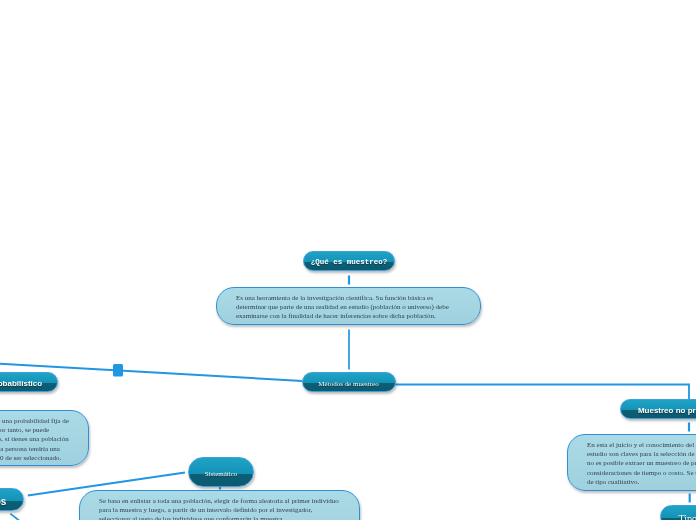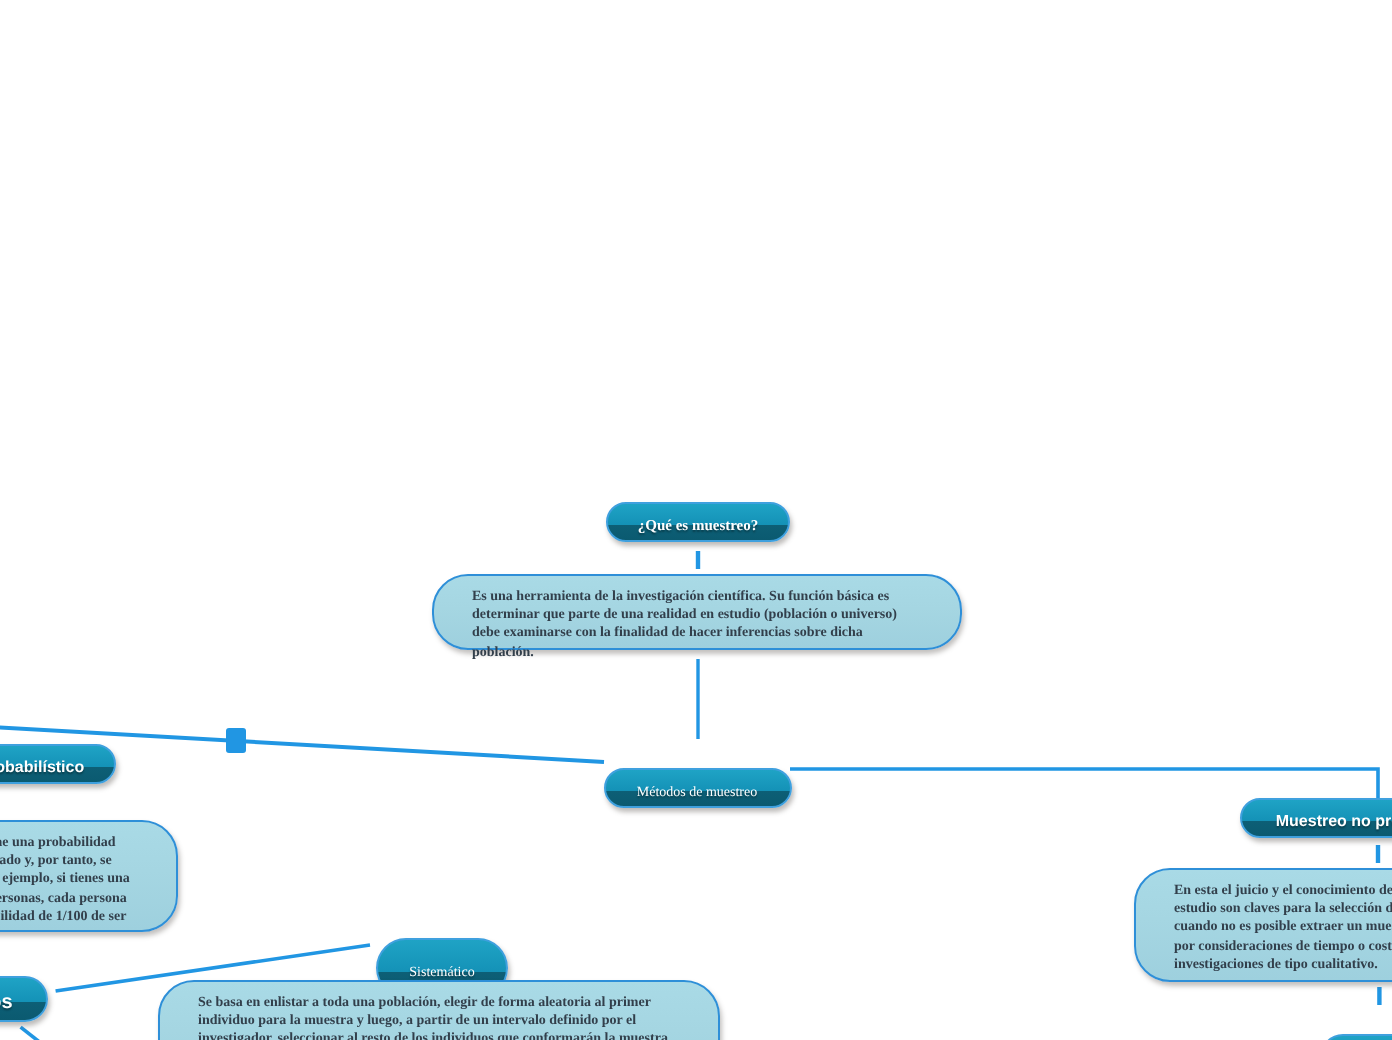--- a/index.html
+++ b/index.html
@@ -8,29 +8,29 @@
   .stage{position:absolute;left:0;top:0;width:696px;height:520px;overflow:hidden;}
   svg.links{position:absolute;left:0;top:0;width:696px;height:520px;}
   .node{position:absolute;box-sizing:border-box;border-radius:999px;
         background:linear-gradient(180deg,#1fa3c5 0%,#1492b7 57%,#0d5f76 58%,#0b5a70 100%);
         border:1px solid #3fa0de;
         box-shadow:1px 2px 2.5px rgba(90,85,80,0.40);
         display:flex;align-items:center;justify-content:center;line-height:1;padding-top:4px;padding-bottom:0px;
         color:#ffffff;text-align:center;white-space:nowrap;
         text-shadow:0 1px 1px rgba(0,0,0,.35);}
   .node.major{font-family:"Liberation Sans", sans-serif;font-weight:bold;font-size:8px;}
-  .node.title{font-family:Liberation Serif, serif;font-weight:bold;font-size:7.5px;}
-  .node.sub{font-family:"Liberation Serif", serif;font-size:7px;margin-top:12px;}
+  .node.title{font-family:Liberation Mono, monospace;font-weight:bold;font-size:7.5px;}
+  .node.sub{font-family:"Liberation Serif", serif;font-size:7px;}
   .box{position:absolute;box-sizing:border-box;border-radius:18px;
        background:linear-gradient(180deg,#a9dae6 0%,#a5d6e2 45%,#9ed0de 100%);
        border:1.5px solid #2e8fd8;
        box-shadow:1px 2px 2.5px rgba(95,90,85,0.38);
        color:#323f4b;font-family:"Liberation Serif", serif;font-size:7px;
        line-height:9.3px;padding:5.7px 19px 4.3px 19px;}
-  .box span{display:block;font-weight:bold;}
+  .box span{display:block;}
   .box, .node{transform:translateZ(0);}
 </style>
 </head>
 <body>
 
 <div class="stage">
 
   <svg class="links" viewBox="0 0 696 520">
     <g stroke="#2196e3" fill="none" stroke-linecap="butt">
       <line x1="349" y1="275.5" x2="349" y2="284.5" stroke-width="2.2"></line>

